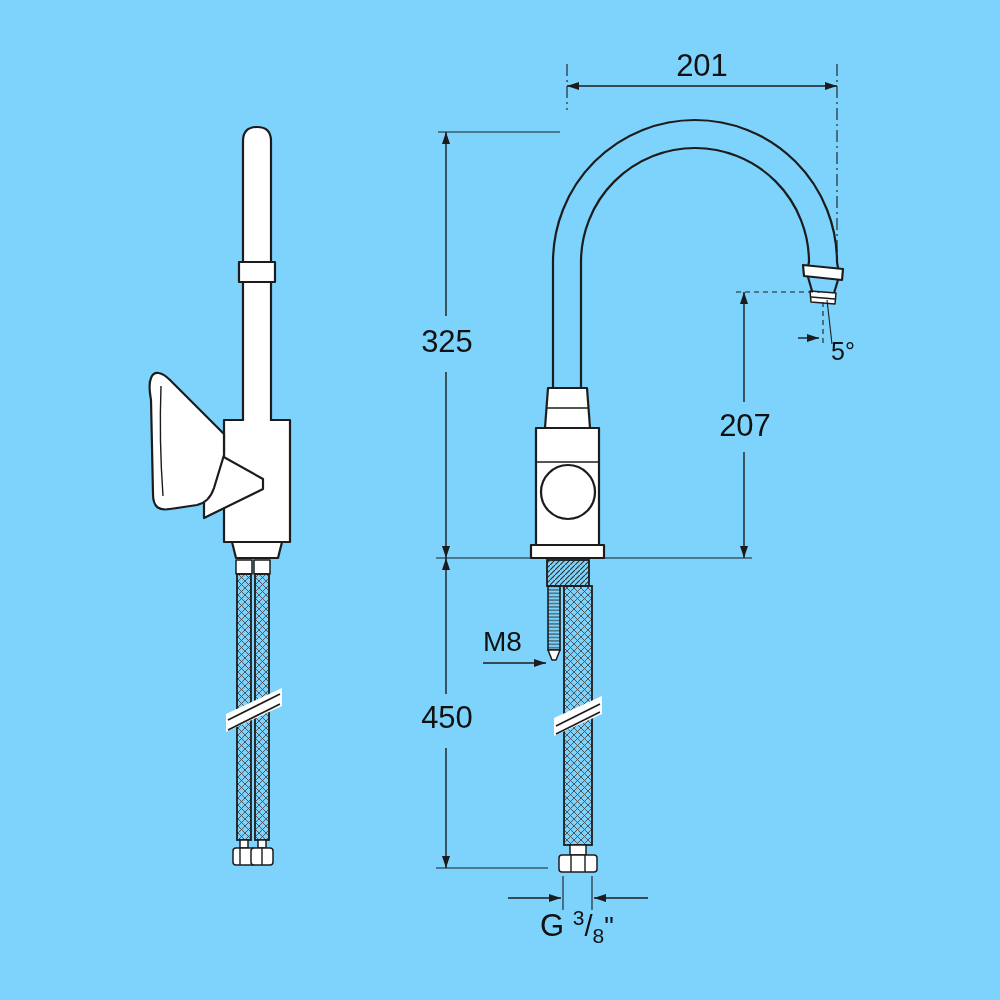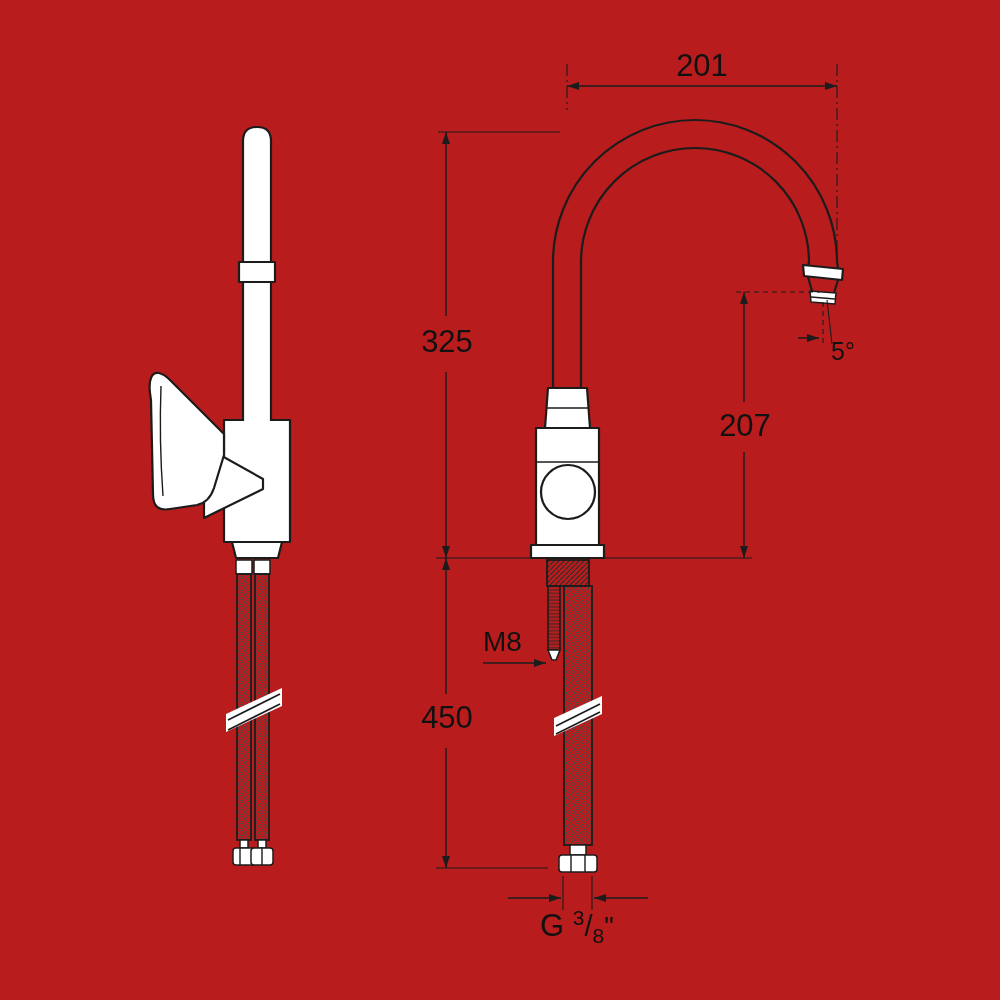--- a/index.html
+++ b/index.html
@@ -1,17 +1,17 @@
 <!DOCTYPE html>
 <html><head>
 <meta charset="utf-8">
 <style>
   html,body{margin:0;padding:0;background:#ffffff;}
   .canvas{
-    width:1000px;height:1000px;position:relative;background:#b91c1c;
+    width:1000px;height:1000px;position:relative;background:#7dd3fc;
     font-family:"Liberation Sans", sans-serif;
   }
   svg{display:block;}
   .outline{fill:none;stroke:#1c1c1c;stroke-width:2.2;stroke-linejoin:round;stroke-linecap:round;}
   .outline-thin{fill:none;stroke:#1c1c1c;stroke-width:1.4;stroke-linejoin:round;}
   .whitefill{fill:#ffffff;stroke:#1c1c1c;stroke-width:2.2;stroke-linejoin:round;}
   .whitefill-thin{fill:#ffffff;stroke:#1c1c1c;stroke-width:1.5;stroke-linejoin:round;}
   .dim{stroke:#1c1c1c;stroke-width:1.4;fill:none;}
   .ext{stroke:#1c1c1c;stroke-width:1.1;fill:none;}
   .dashref{stroke:#1c1c1c;stroke-width:1.1;fill:none;stroke-dasharray:5 4;}

